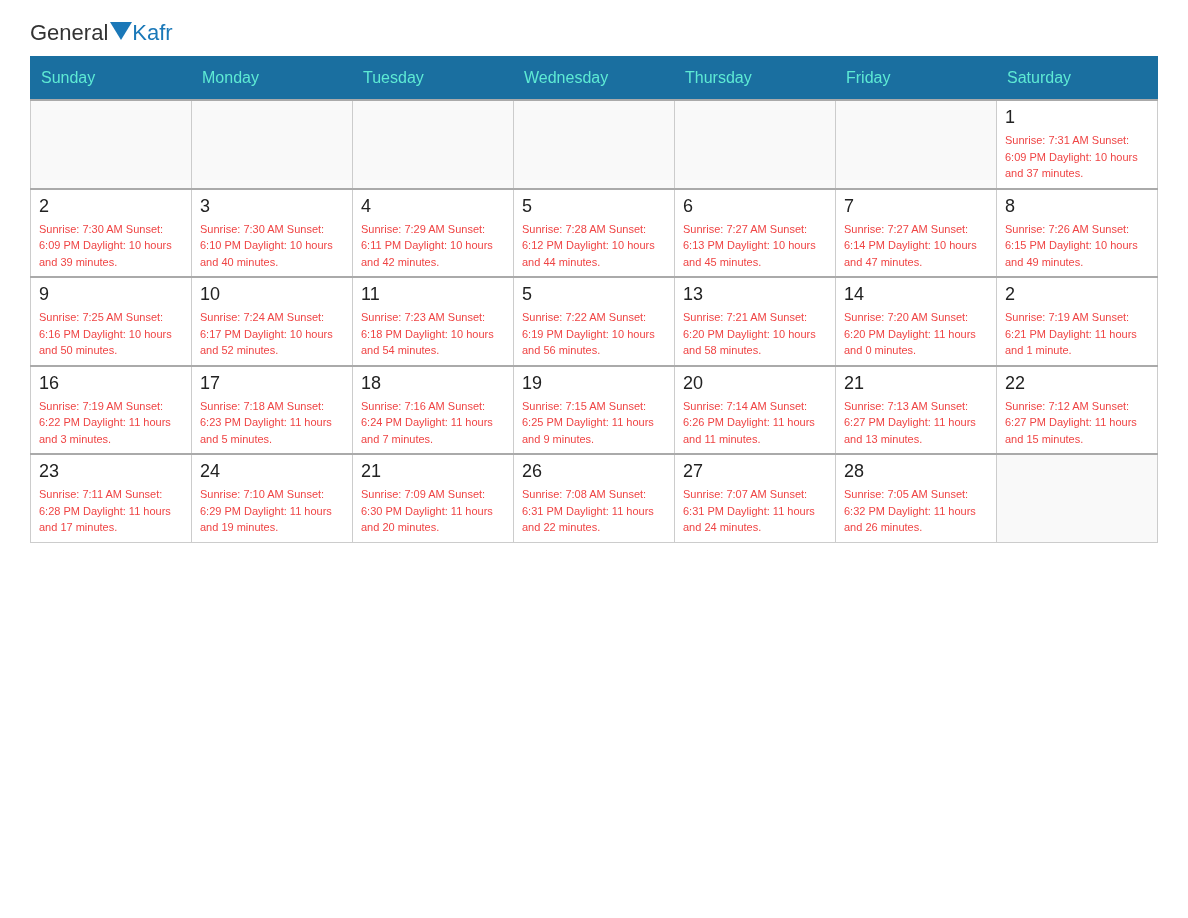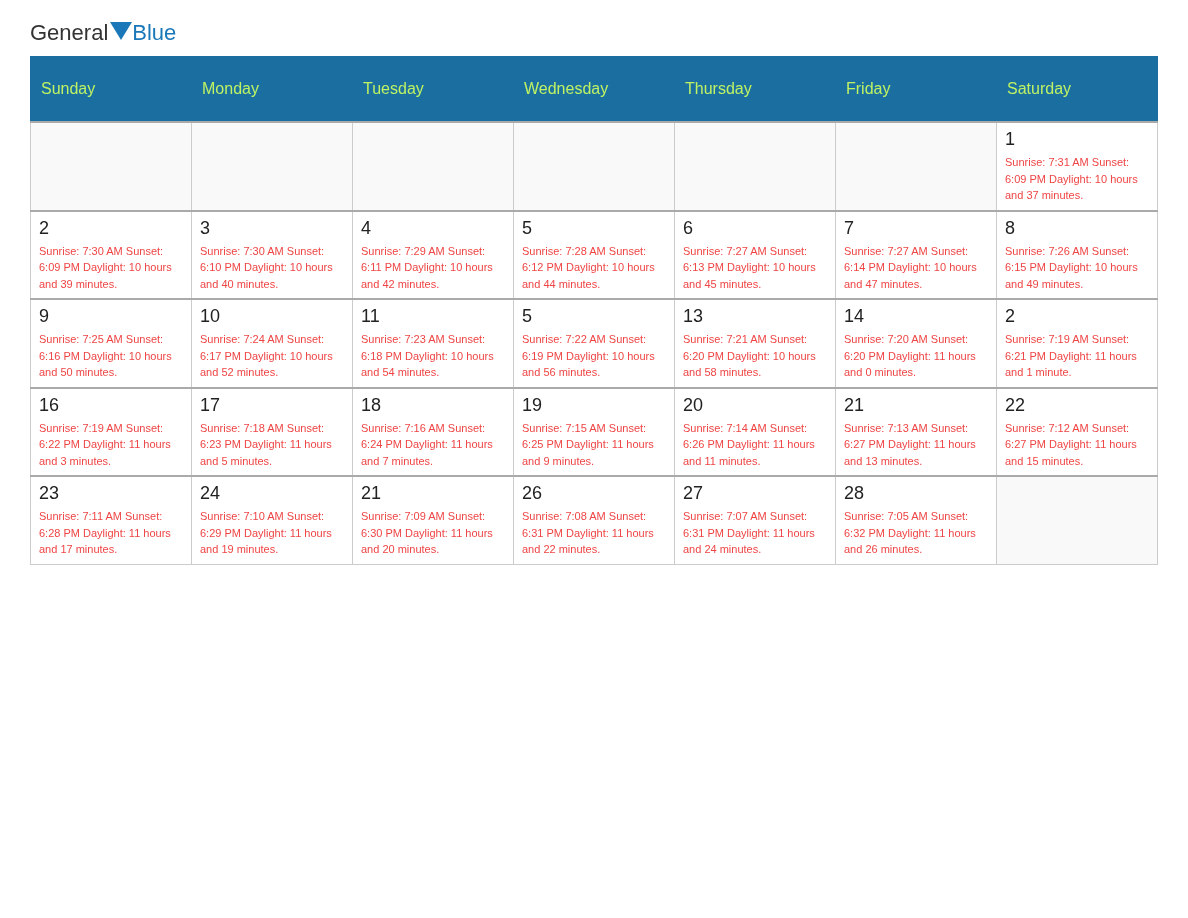--- a/index.html
+++ b/index.html
@@ -46,23 +46,23 @@
       font-size: 22px;
       font-weight: normal;
       color: #555;
     }
     .calendar {
       width: 100%;
       border-collapse: collapse;
     }
     .calendar th {
       background-color: #1a6fa0;
-      color: #bef264;
+      color: #5eead4;
       text-align: left;
-      padding: 23px 10px;
+      padding: 12px 10px;
       font-size: 16px;
       font-weight: normal;
       border: 1px solid #1a6fa0;
     }
     .calendar td {
       border: 1px solid #ccc;
       vertical-align: top;
       padding: 6px 8px;
       width: calc(100% / 7);
       min-height: 100px;
@@ -91,21 +91,21 @@
   <div class="logo-wrapper">
     <div class="logo-row1">
       <span class="logo-text-general">General</span>
       <span style="display:inline-block; margin-left:2px; vertical-align:middle;">
         <svg width="22" height="18" viewBox="0 0 22 18">
           <polygon points="0,0 22,0 11,18" fill="#1a78b8"></polygon>
         </svg>
       </span>
     </div>
     <div>
-      <span class="logo-text-blue">Blue</span>
+      <span class="logo-text-blue">Kafr</span>
     </div>
   </div>
   <div class="title-block">
   </div>
 </div>
 
 <table class="calendar">
   <thead>
     <tr>
     <th>Sunday</th>

